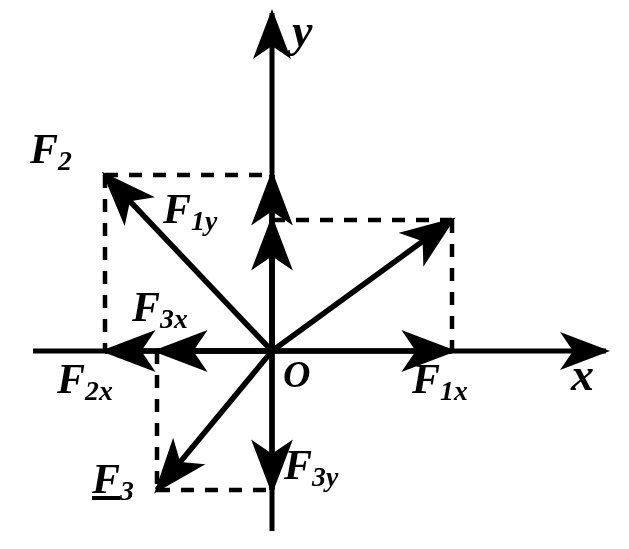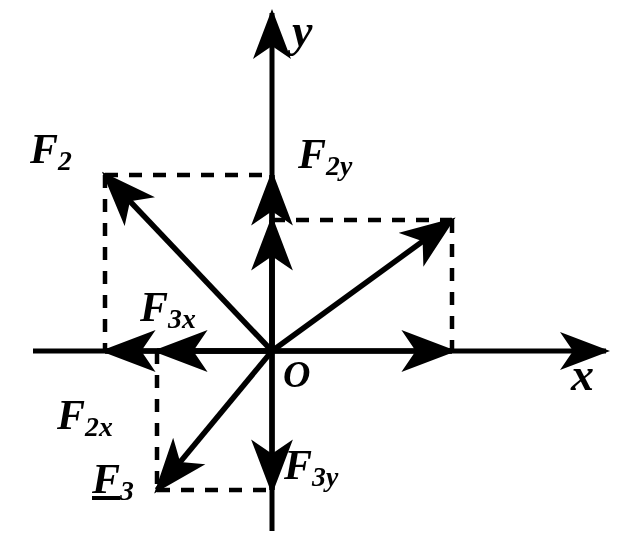--- a/index.html
+++ b/index.html
@@ -93,23 +93,24 @@
 
   <div class="lbl axis-lbl" style="left:292px; top:8px;">y</div>
   <div class="lbl axis-lbl" style="left:571px; top:352px;">x</div>
   <div class="lbl origin-lbl" style="left:283px; top:355px;">O</div>
 
   <div class="lbl force-lbl" style="left:30px; top:128px;text-align:center;"><span>F</span><span class="sub">2</span></div>
 
 
   <div class="lbl force-lbl" style="left:92px; top:458px;text-decoration:underline;"><span>F</span><span class="sub">3</span></div>
 
-  <div class="lbl force-lbl" style="left:298px; top:133px;"><span>F</span><span class="sub">2y</span></div>
 
+  <div class="lbl force-lbl" style="left:163px; top:188px;"><span>F</span><span class="sub">1y</span></div>
 
-  <div class="lbl force-lbl" style="left:140px; top:286px;text-align:right;"><span>F</span><span class="sub">3x</span></div>
+  <div class="lbl force-lbl" style="left:132px; top:286px;text-align:right;"><span>F</span><span class="sub">3x</span></div>
 
-  <div class="lbl force-lbl" style="left:57px; top:358px;margin-top:36px;"><span>F</span><span class="sub">2x</span></div>
+  <div class="lbl force-lbl" style="left:57px; top:358px;"><span>F</span><span class="sub">2x</span></div>
 
+  <div class="lbl force-lbl" style="left:412px; top:358px;"><span>F</span><span class="sub">1x</span></div>
 
   <div class="lbl force-lbl" style="left:284px; top:444px;"><span>F</span><span class="sub">3y</span></div>
 
 </div>
 
 </body></html>

